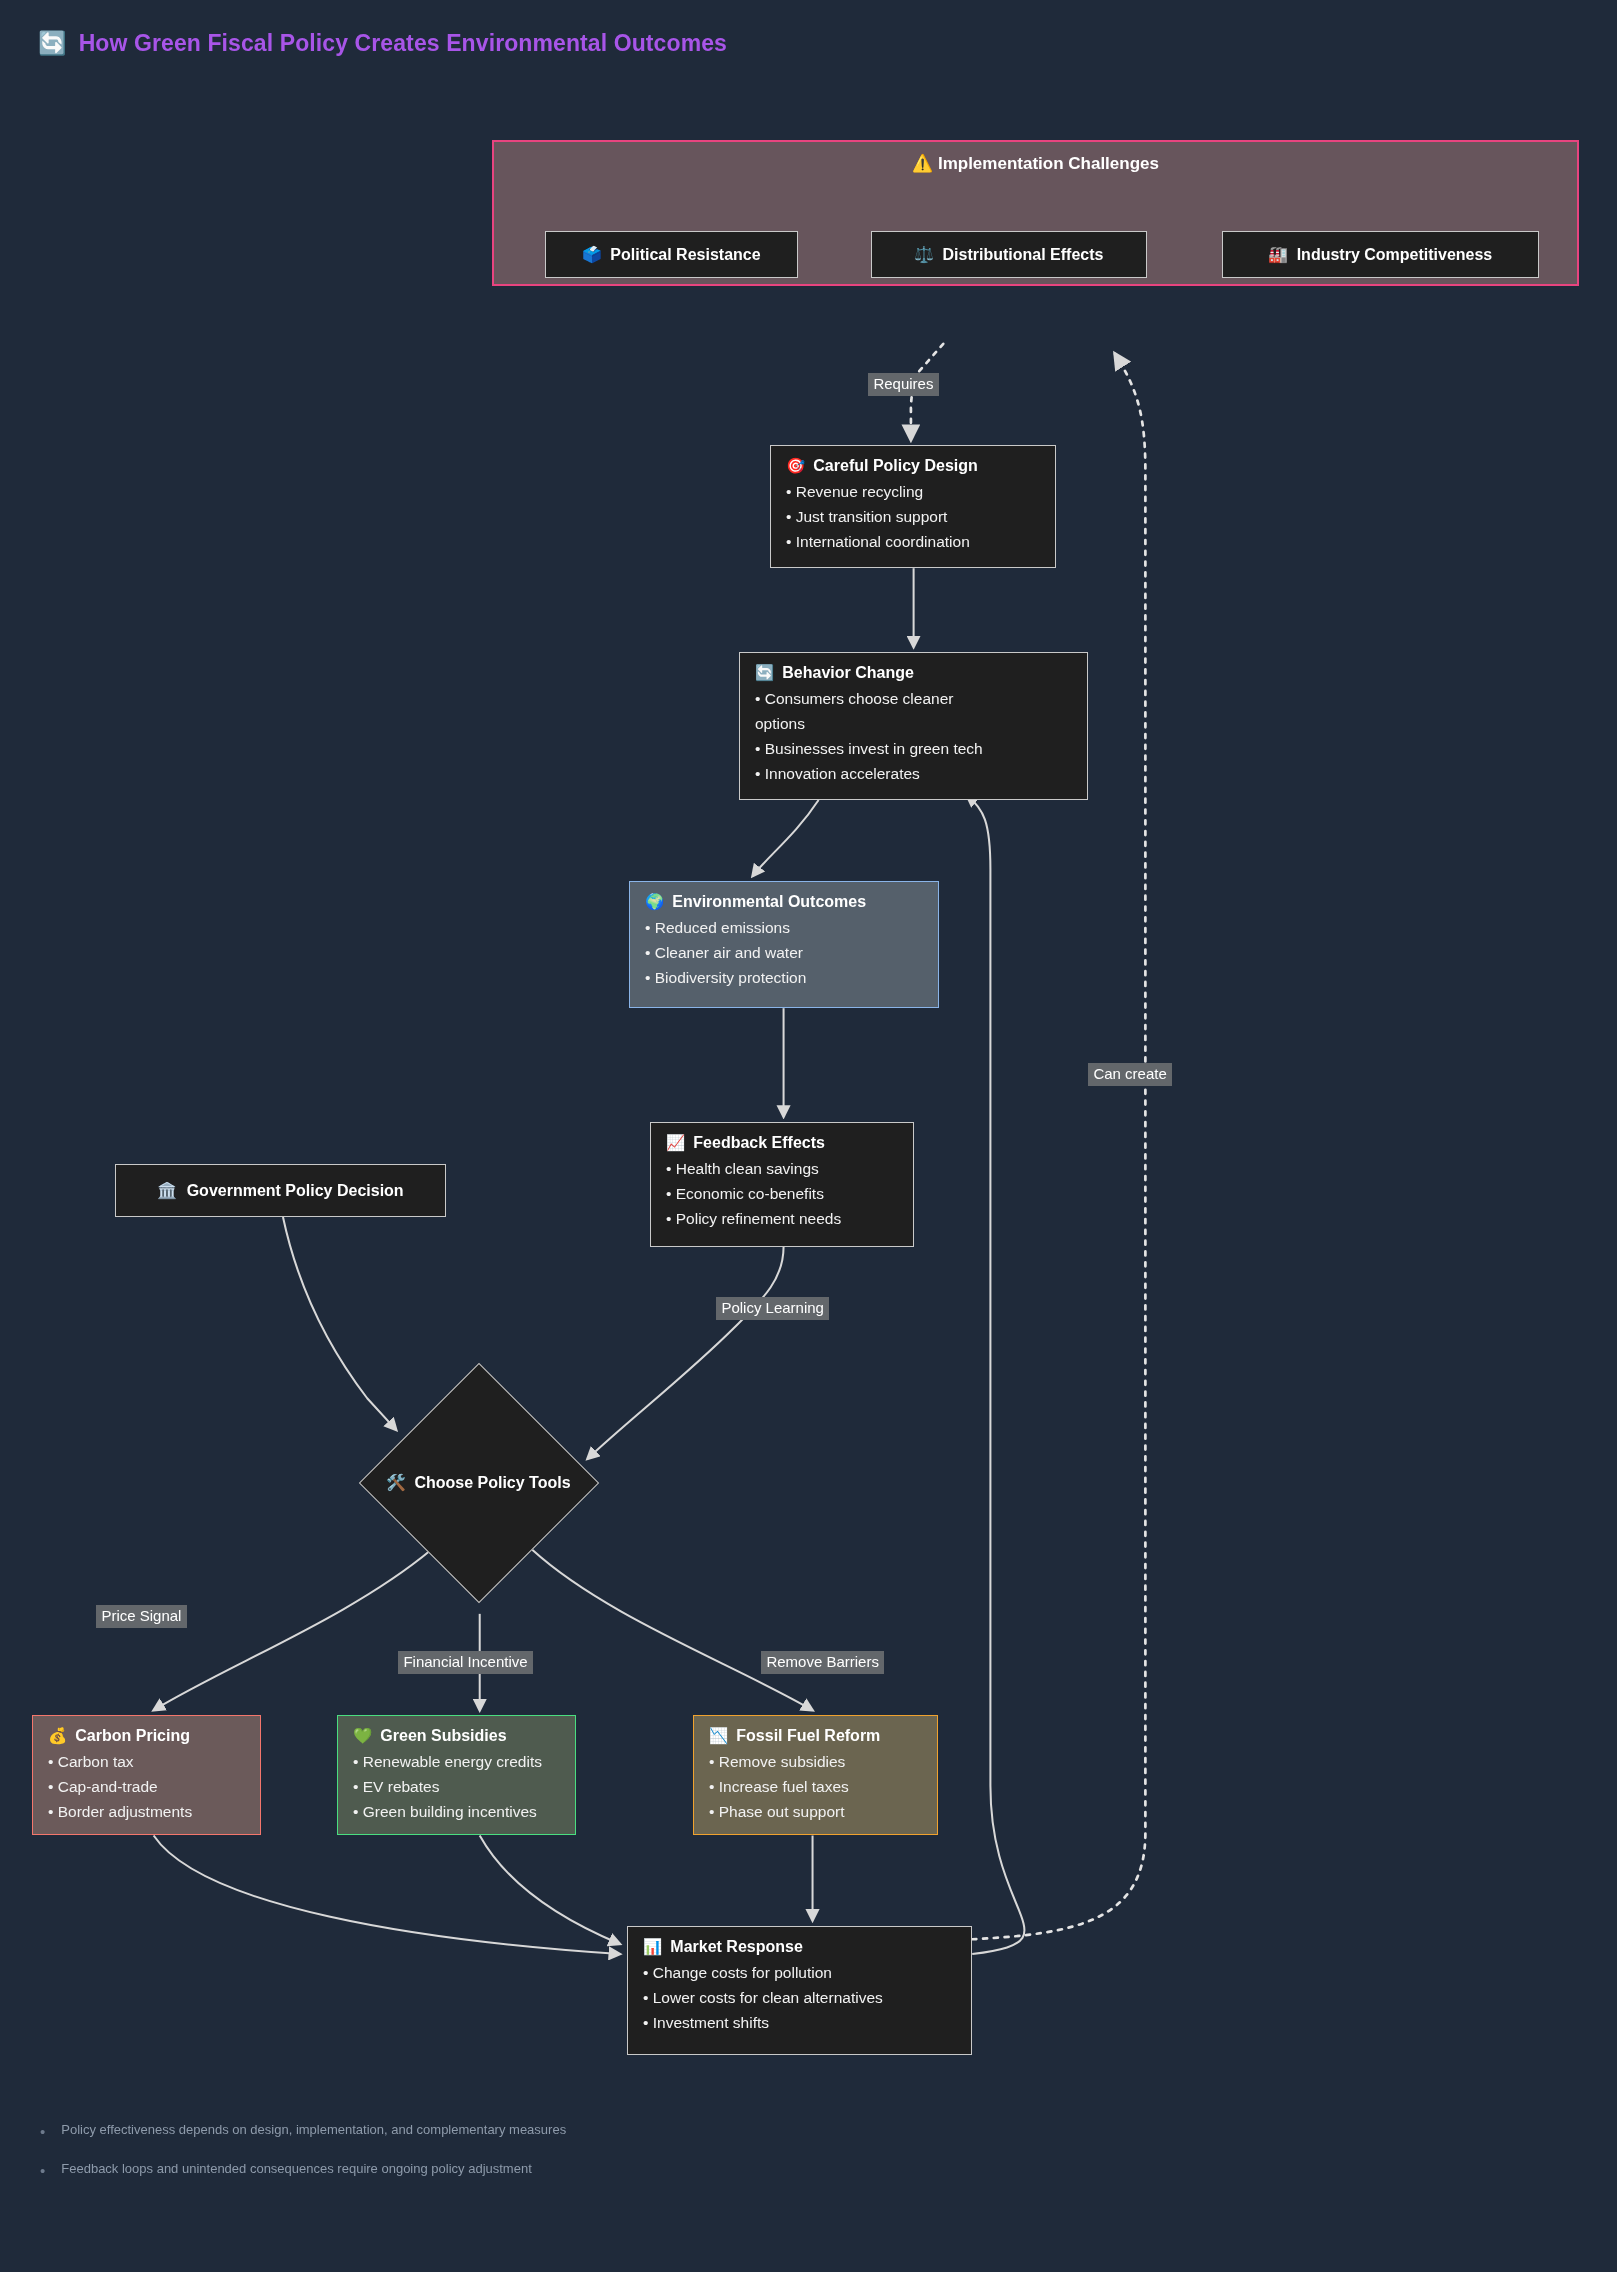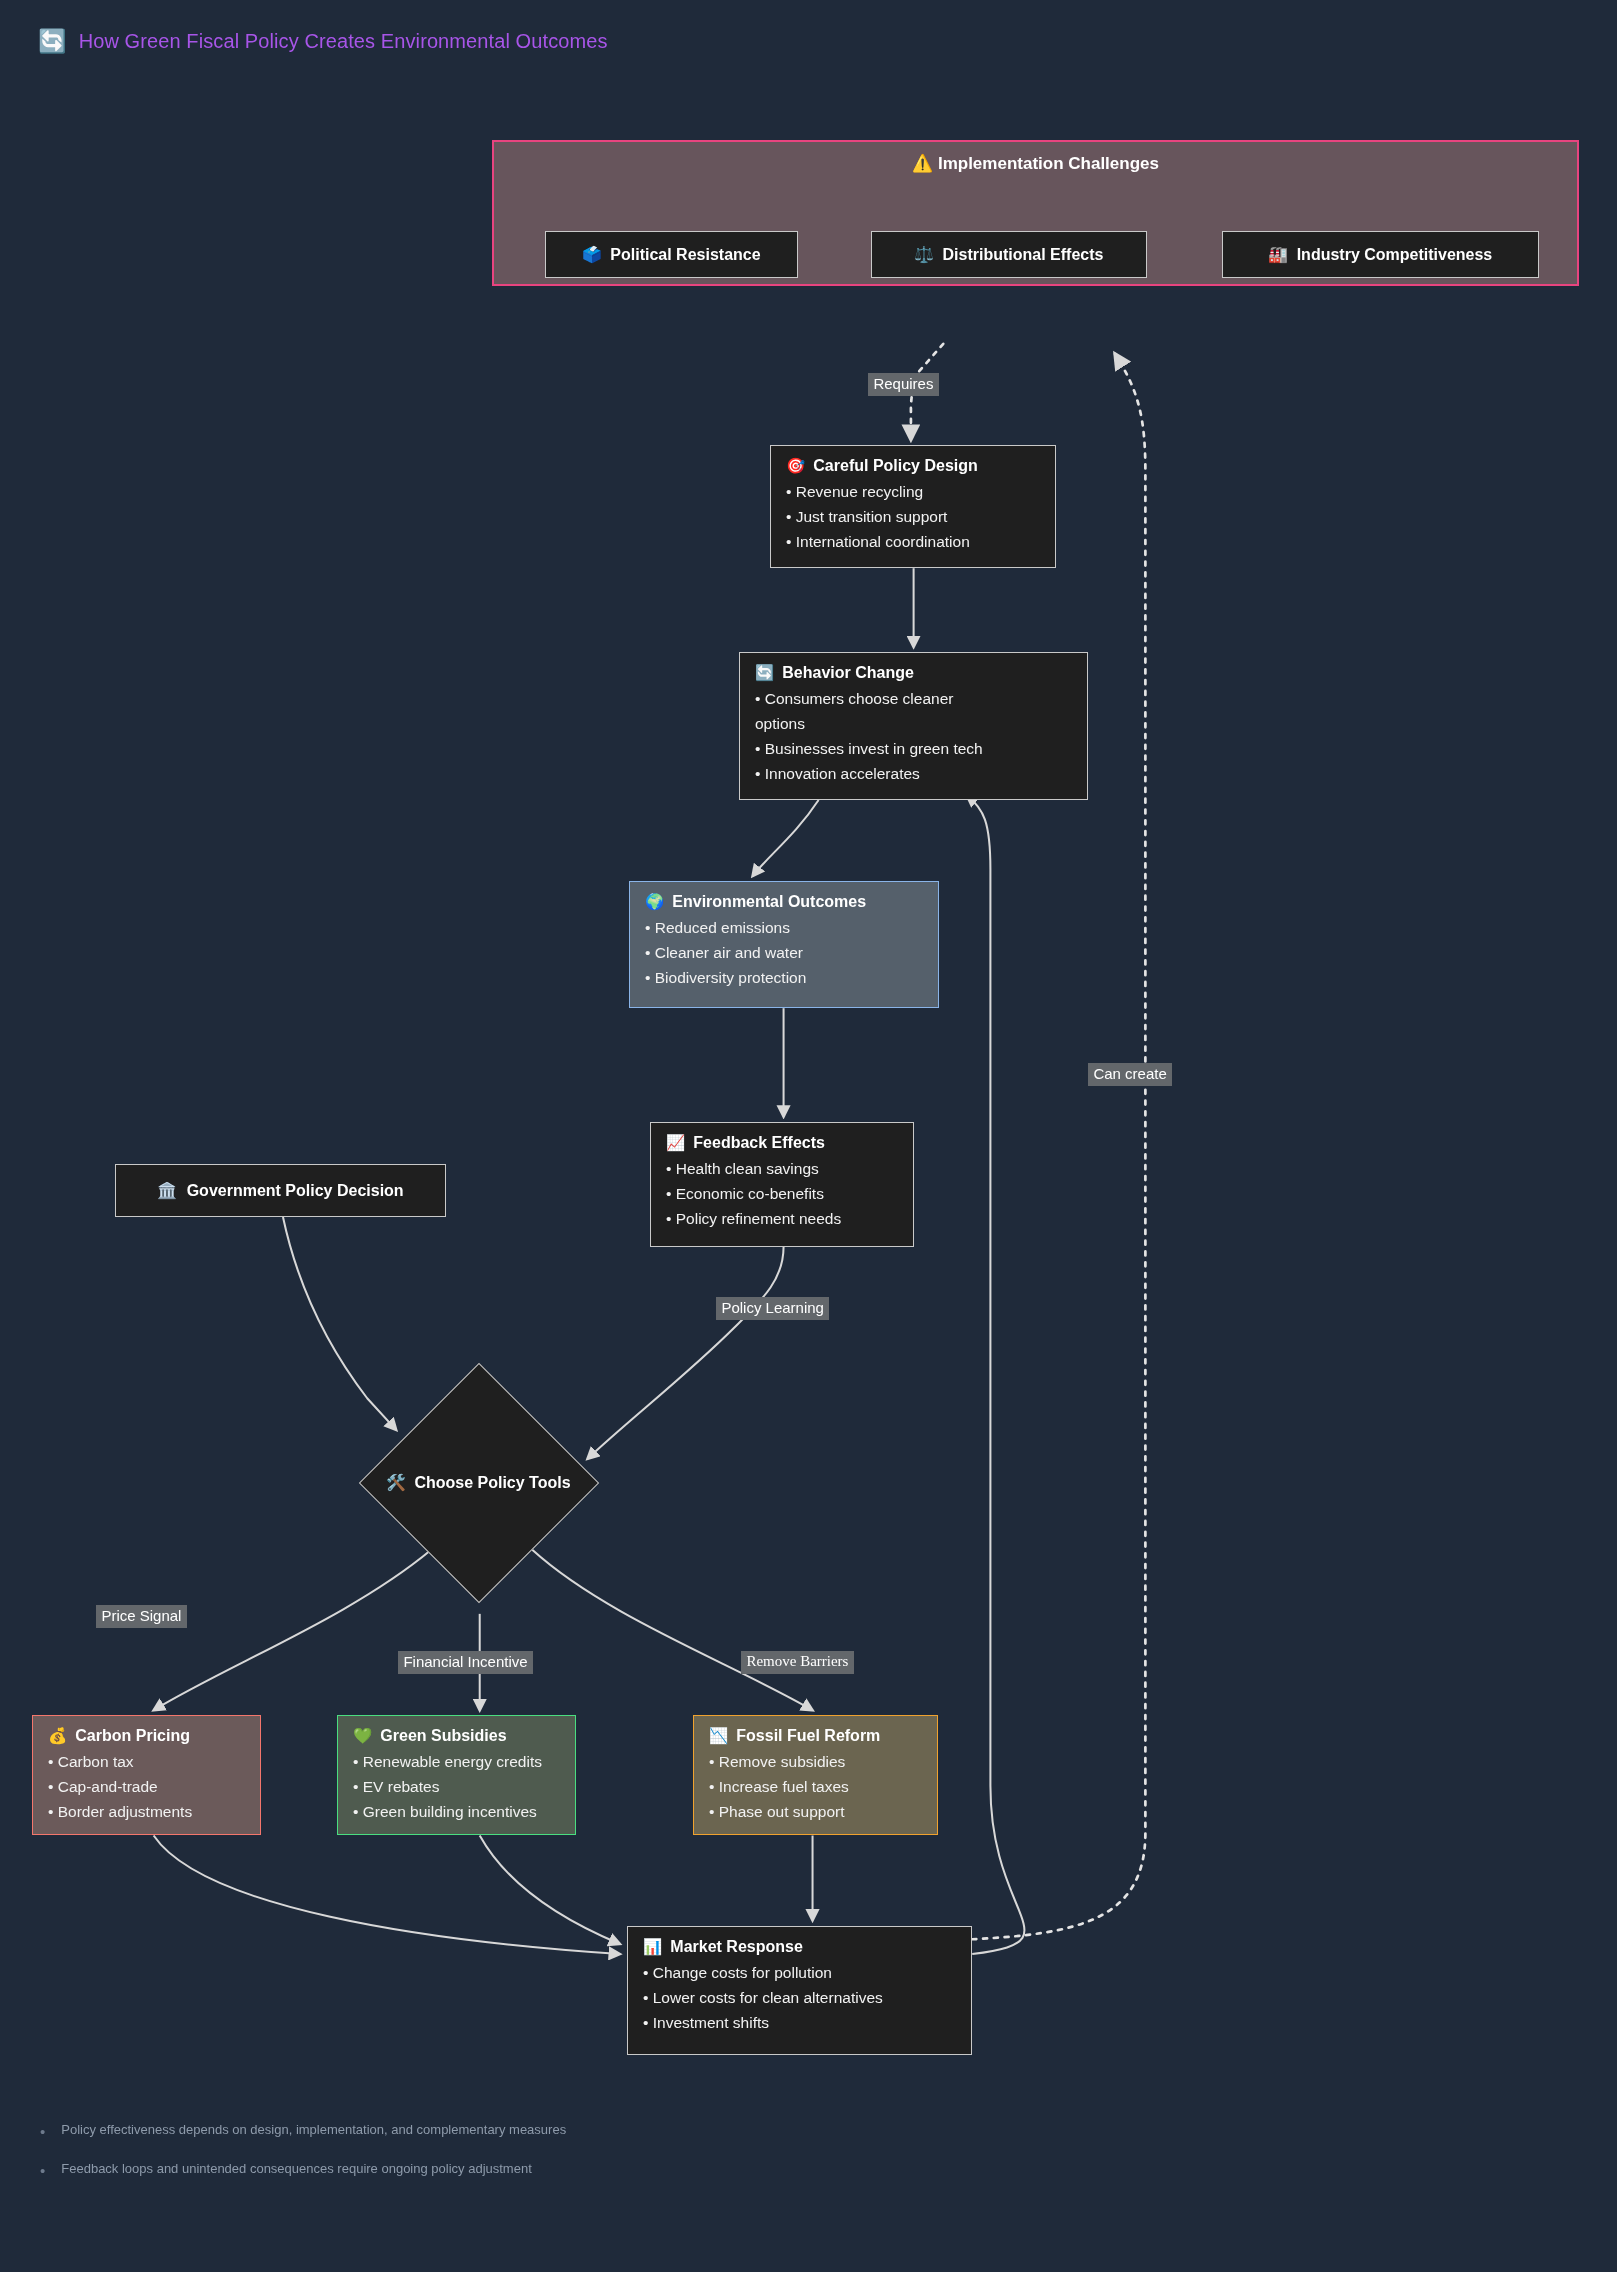--- a/index.html
+++ b/index.html
@@ -24,22 +24,22 @@
     top: 30px;
     display: flex;
     align-items: center;
     gap: 12px;
   }
   #title-icon {
     font-size: 23px;
     line-height: 1;
   }
   #title-text {
-    font-size: 20px;
-    font-weight: normal;
+    font-size: 23px;
+    font-weight: bold;
     color: #a855e8;
     letter-spacing: 0.1px;
   }
 
   
   #edges {
     position: absolute;
     left: 0; top: 0;
     width: 1617px;
     height: 2273px;
@@ -283,21 +283,21 @@
     <span class="emoji">🏭</span>
     <span>Industry Competitiveness</span>
   </div>
 </div>
 
 <div class="edge-label" style="left:868px; top:373px;">Requires</div>
 <div class="edge-label" style="left:1088px; top:1063px;">Can create</div>
 <div class="edge-label" style="left:716px; top:1297px;">Policy Learning</div>
 <div class="edge-label" style="left:96px; top:1605px;">Price Signal</div>
 <div class="edge-label" style="left:398px; top:1651px;">Financial Incentive</div>
-<div class="edge-label" style="left:741px; top:1651px;font-family:Liberation Serif, serif;">Remove Barriers</div>
+<div class="edge-label" style="left:761px; top:1651px;">Remove Barriers</div>
 
 <div class="node" id="node-design">
   <div class="node-title">
     <span class="emoji">🎯</span>
     <span>Careful Policy Design</span>
   </div>
   <div class="node-line">• Revenue recycling</div>
   <div class="node-line">• Just transition support</div>
   <div class="node-line">• International coordination</div>
 </div>

